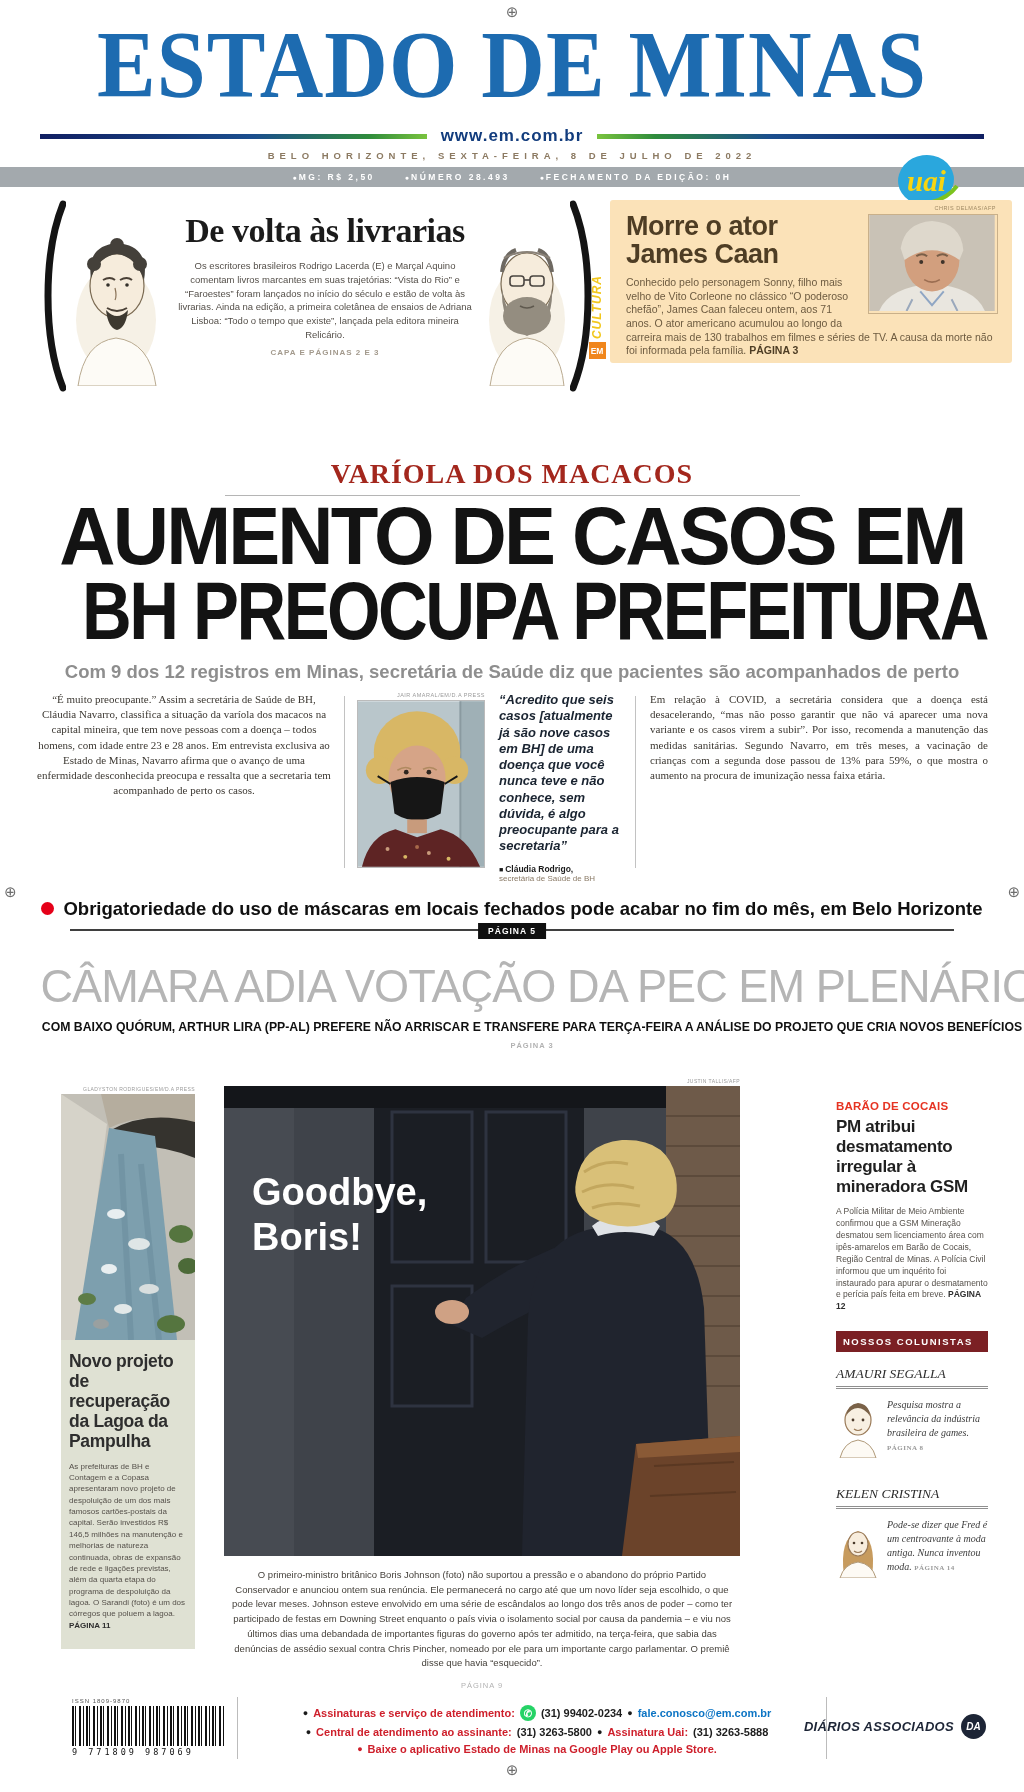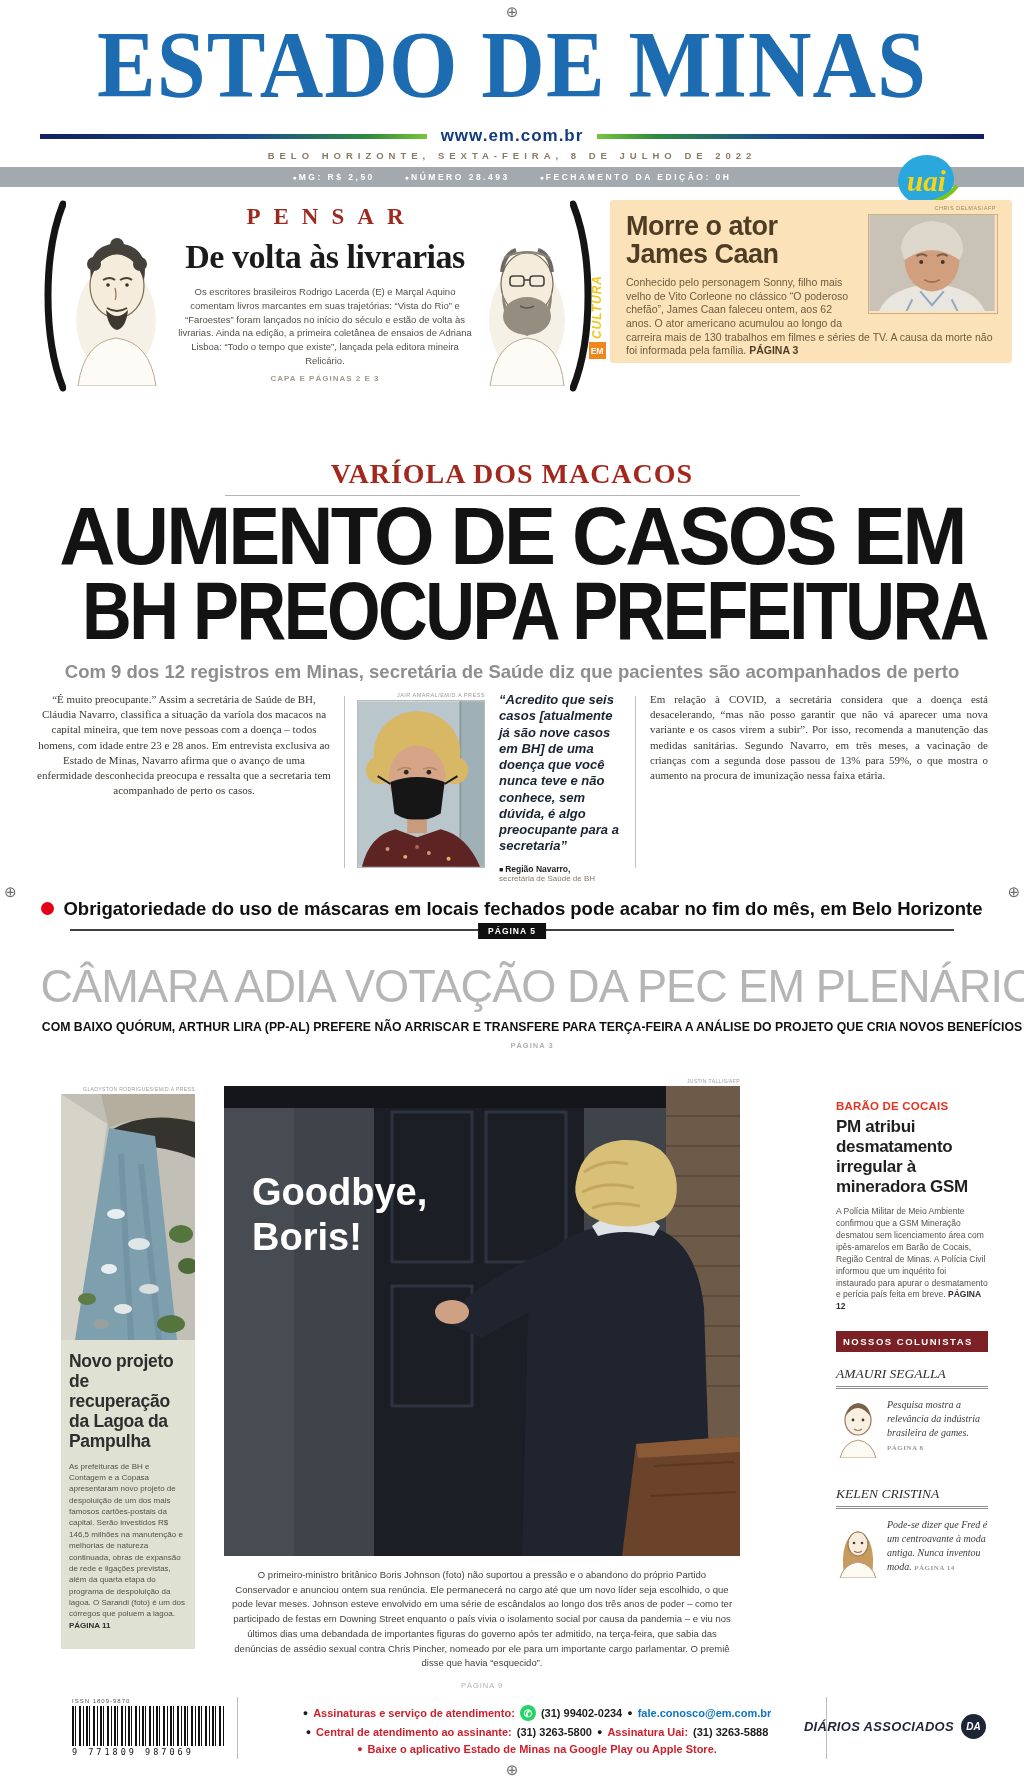--- a/index.html
+++ b/index.html
@@ -191,21 +191,20 @@
           <circle cx="47" cy="21" r="7" fill="#44403a"></circle>
         <path d="M33,56 q7,-4 12,0 M50,56 q7,-4 12,0" stroke="#4a4036" stroke-width="2" fill="none"></path>
         <circle cx="38" cy="61" r="1.8" fill="#33302a"></circle>
           <circle cx="57" cy="61" r="1.8" fill="#33302a"></circle>
         <path d="M45,64 q2,8 0,12" stroke="#8a7358" stroke-width="1.2" fill="none"></path>
         <path d="M37,84 q10,6 20,0" stroke="#4a4036" stroke-width="2" fill="none"></path>
         <path d="M36,86 Q47,98 58,86 Q56,104 47,106 Q38,104 36,86 Z" fill="#3d382f"></path>
       </svg>
     </span>
     <div class="pensar-center">
-      <div class="pensar-kicker">PENSAR</div>
       <div class="pensar-title">De volta às livrarias</div>
       <div class="pensar-body">Os escritores brasileiros Rodrigo Lacerda (E) e Marçal Aquino comentam livros marcantes em suas trajetórias: “Vista do Rio” e “Faroestes” foram lançados no início do século e estão de volta às livrarias. Ainda na edição, a primeira coletânea de ensaios de Adriana Lisboa: “Todo o tempo que existe”, lançada pela editora mineira Relicário.</div>
       <div class="pensar-ref">CAPA E PÁGINAS 2 E 3</div>
     </div>
     <span class="caric caric-r">
       <svg width="86" height="162" viewBox="0 0 86 162">
         <ellipse cx="43" cy="96" rx="38" ry="54" fill="#efe6d2" opacity="0.55"></ellipse>
         <path d="M6,162 Q12,118 43,114 Q76,118 80,162 Z" fill="#fdfbf6" stroke="#b9aa90" stroke-width="1"></path>
         <ellipse cx="43" cy="60" rx="26" ry="31" fill="#f6ecdc" stroke="#7a6a52" stroke-width="1.2"></ellipse>
         <path d="M18,48 Q20,30 32,26 M68,48 Q66,30 54,26" stroke="#6e6962" stroke-width="4" fill="none"></path>
@@ -239,21 +238,21 @@
         <path d="M44,86 l-6,12 M84,86 l6,12" stroke="#9aa8bc" stroke-width="2"></path>
         <ellipse cx="64" cy="46" rx="28" ry="32" fill="#d29f7e"></ellipse>
         <path d="M32,34 Q36,8 64,6 Q94,8 96,36 L92,46 Q64,26 36,46 Z" fill="#ded8cc"></path>
         <path d="M48,42 q6,-4 11,0 M69,42 q6,-4 11,0" stroke="#7a5f48" stroke-width="2" fill="none"></path>
         <circle cx="53" cy="48" r="2" fill="#3f332a"></circle>
           <circle cx="75" cy="48" r="2" fill="#3f332a"></circle>
         <path d="M56,66 q8,5 16,0" stroke="#9c6e52" stroke-width="1.6" fill="none"></path>
       </svg>
     </div>
     <div class="caan-title">Morre o ator James Caan</div>
-    <p class="caan-body"><span>Conhecido pelo personagem Sonny, filho mais velho de Vito Corleone no clássico “O poderoso chefão”, James Caan faleceu ontem, aos 62 anos. O ator americano acumulou ao longo da carreira mais de 130 trabalhos em filmes e séries de TV. A causa da morte não foi informada pela família. </span><span class="caan-ref">PÁGINA 3</span></p>
+    <p class="caan-body"><span>Conhecido pelo personagem Sonny, filho mais velho de Vito Corleone no clássico “O poderoso chefão”, James Caan faleceu ontem, aos 71 anos. O ator americano acumulou ao longo da carreira mais de 130 trabalhos em filmes e séries de TV. A causa da morte não foi informada pela família. </span><span class="caan-ref">PÁGINA 3</span></p>
   </aside>
 
   <section class="lead">
     <div class="lead-kicker">VARÍOLA DOS MACACOS</div>
     <div class="lead-rule"></div>
     <span class="hl hl1">AUMENTO DE CASOS EM</span>
     <span class="hl hl2">BH PREOCUPA PREFEITURA</span>
     <div class="lead-sub">Com 9 dos 12 registros em Minas, secretária de Saúde diz que pacientes são acompanhados de perto</div>
   </section>
 
@@ -281,21 +280,21 @@
           <circle cx="30" cy="150" r="2" fill="#c89b7c"></circle>
             <circle cx="48" cy="158" r="2" fill="#d8b765"></circle>
           <circle cx="72" cy="154" r="2" fill="#c89b7c"></circle>
             <circle cx="92" cy="160" r="2" fill="#d8b765"></circle>
           <circle cx="60" cy="148" r="2" fill="#a86a4a"></circle>
         </svg>
       </div>
     </div>
     <div class="lc-quote">
       <div class="quote-text">“Acredito que seis casos [atualmente já são nove casos em BH] de uma doença que você nunca teve e não conhece, sem dúvida, é algo preocupante para a secretaria”</div>
-      <div class="quote-author">Região Navarro,</div>
+      <div class="quote-author">Cláudia Rodrigo,</div>
       <div class="quote-role">secretária de Saúde de BH</div>
     </div>
     <div class="vline"></div>
     <div class="lc-right">Em relação à COVID, a secretária considera que a doença está desacelerando, “mas não posso garantir que não vá aparecer uma nova variante e os casos virem a subir”. Por isso, recomenda a manutenção das medidas sanitárias. Segundo Navarro, em três meses, a vacinação de crianças com a segunda dose passou de 13% para 59%, o que mostra o aumento na procura de imunização nessa faixa etária.</div>
   </div>
 
   <span class="reg reg-mid-l">⊕</span>
   <span class="reg reg-mid-r">⊕</span>
 
   <div class="mask-strip">

